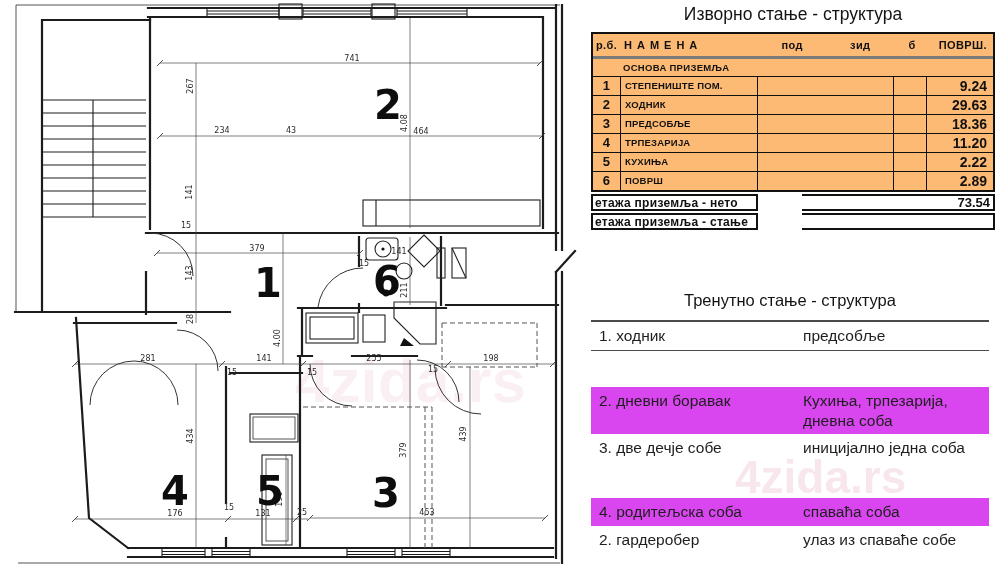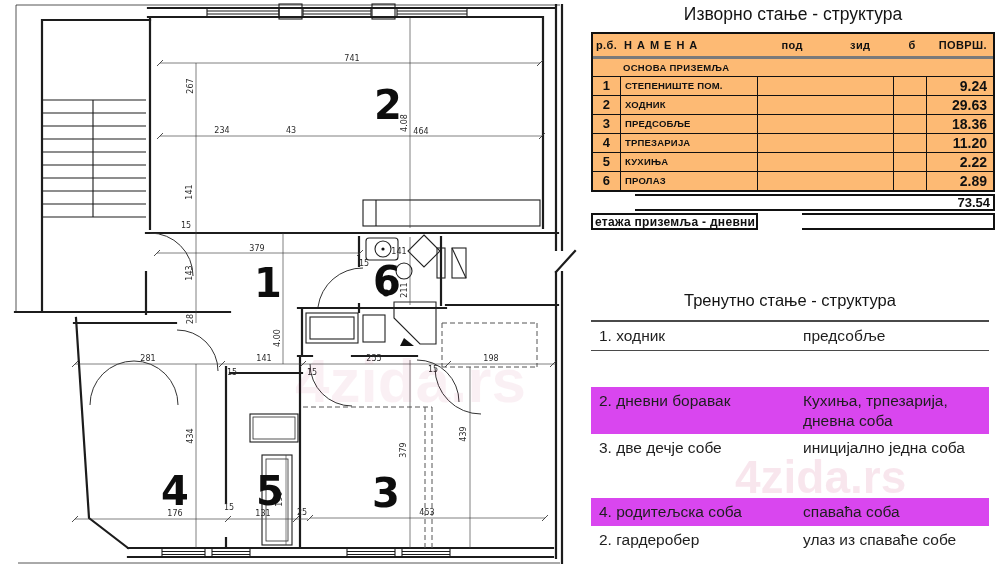--- a/index.html
+++ b/index.html
@@ -256,32 +256,33 @@
           </div>
           <div class="t1-row">
             <div class="t1c num deco">5</div>
             <div class="t1c name">КУХИЊА</div>
             <div class="t1c"></div>
             <div class="t1c"></div>
             <div class="t1c area">2.22</div>
           </div>
           <div class="t1-row">
             <div class="t1c num deco">6</div>
-            <div class="t1c name">ПРОЛАЗ</div>
+            <div class="t1c name">ПОВРШ</div>
             <div class="t1c"></div>
             <div class="t1c"></div>
             <div class="t1c area">2.89</div>
           </div>
         </div>
     </div>
     <div class="t1-foot">
+      <div class="t1f-label">етажа приземља - нето</div>
       <div class="t1f-value">73.54</div>
     </div>
     <div class="t1-foot">
-      <div class="t1f-label">етажа приземља - дневни</div>
+      <div class="t1f-label">етажа приземља - стање</div>
       <div class="t1f-value"></div>
     </div>
   </div>
 
   <div id="t2">
     <div id="t2-title">Тренутно стање - структура</div>
     <div id="t2-table">
         <div class="t2-row">
           <div class="t2-left">1. ходник</div>
           <div class="t2-right">предсобље</div>

